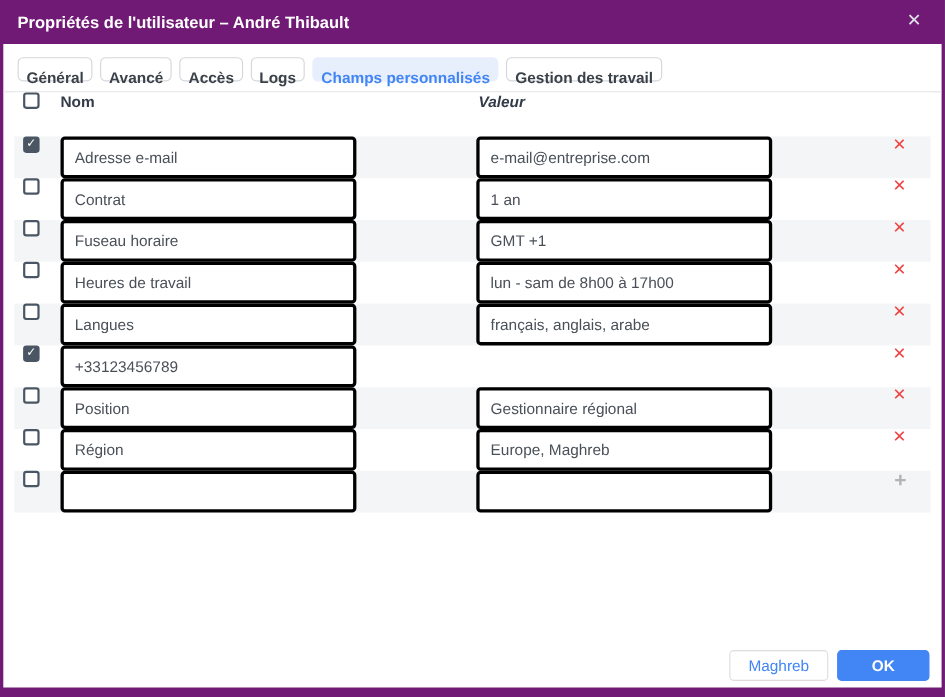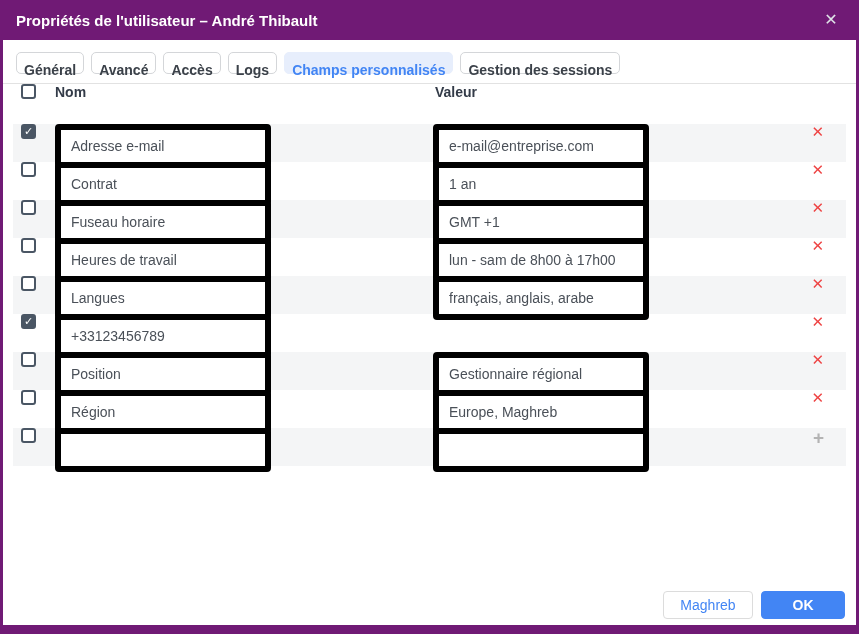--- a/index.html
+++ b/index.html
@@ -40,30 +40,30 @@
   
   .table { flex: 0 0 auto; }
   .row { display: flex; align-items: flex-start; height: 38px; margin: 0 10px; }
   .row.stripe { background: #f4f5f6; }
   .header-row { height: 40px; background: #ffffff; }
   .cell-check { flex: 0 0 42px; padding-left: 8px; display: flex; align-items: center; }
   .cell-name  { flex: 0 0 378px; display: flex; align-items: center; }
   .cell-value { flex: 0 0 248px; display: flex; align-items: center; }
   .cell-action{ flex: 1; display: flex; align-items: center; justify-content: flex-end; padding-right: 22px; }
   .th { font-size: 14px; font-weight: 700; color: #333b48; }
-  .cell-value .th { margin-left: 2px; }
+  .cell-value .th { margin-left: 2px; font-style: italic; }
   .checkbox {
     width: 15px; height: 15px; border: 2px solid #4a5664; border-radius: 3px;
     background: #ffffff; cursor: pointer; display: inline-flex;
     align-items: center; justify-content: center;
     font-size: 11px; line-height: 1; color: #ffffff; font-weight: 700;
   }
   .checkbox.checked { background: #4a5664; }
   input.field {
-    width: 216px; height: 28px; border: 6px solid #000000; border-radius: 4px;
+    width: 269px; height: 28px; border: 3px solid #000000; border-radius: 4px;
     padding: 16px 10px; font-size: 14px; color: #4a5058; background: #ffffff;
     font-family: "Liberation Sans", "DejaVu Sans", sans-serif; outline: none;
   }
   .action { cursor: pointer; font-weight: 700; line-height: 1; }
   .action.delete { color: #ee4444; font-size: 15px; }
   .action.add    { color: #b3b3b3; font-size: 19px; }
   
   .footer {
     margin-top: auto; display: flex; justify-content: flex-end; gap: 8px;
     padding: 0 11px 6px 0;
@@ -91,21 +91,21 @@
     <span class="close">✕</span>
   </div>
 
   <div class="content">
     <div class="tabbar" id="tabbar">
         <div class="tab">Général</div>
         <div class="tab">Avancé</div>
         <div class="tab">Accès</div>
         <div class="tab">Logs</div>
         <div class="tab active">Champs personnalisés</div>
-        <div class="tab">Gestion des sessions</div>
+        <div class="tab">Gestion des travail</div>
       </div>
 
     <div class="table">
       <div class="row header-row">
         <div class="cell-check">
           <span class="checkbox" id="select-all"></span>
         </div>
         <div class="cell-name">
           <span class="th">Nom</span>
         </div>

